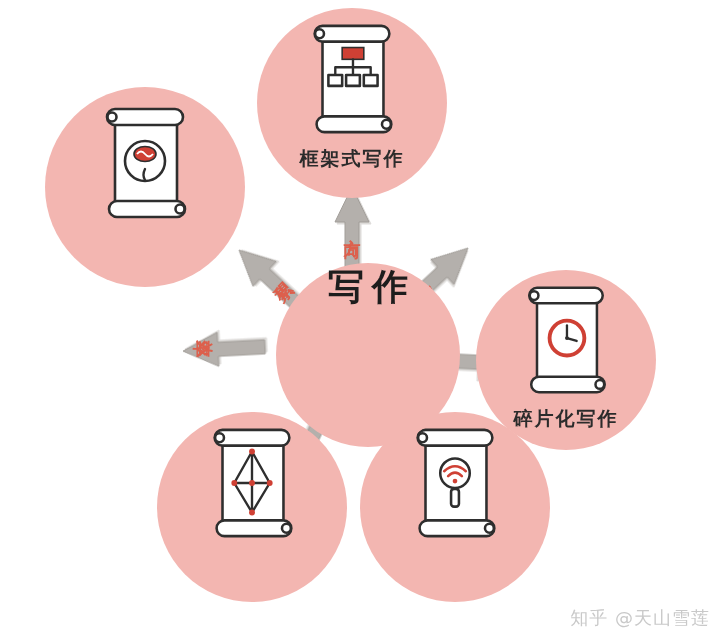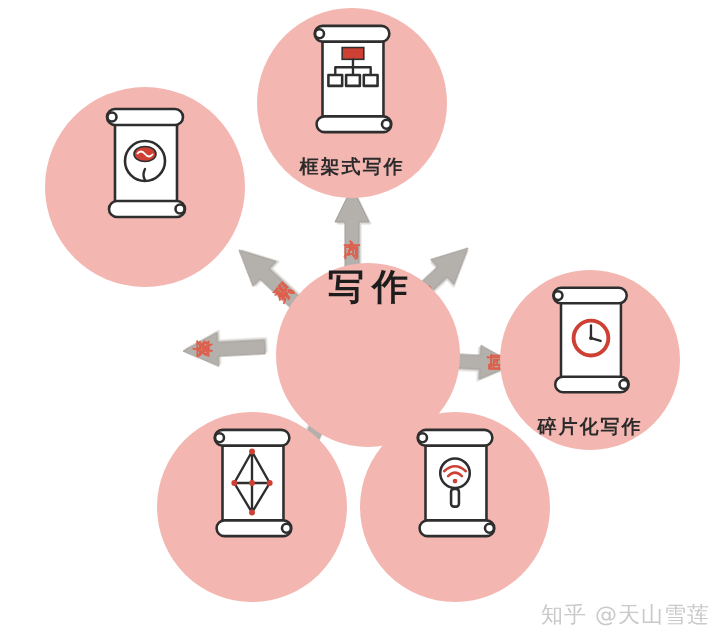--- a/index.html
+++ b/index.html
@@ -14,25 +14,25 @@
   html,body{background:#ffffff}
   body{font-family:"DejaVu Sans","Liberation Sans",sans-serif}
   .stage{position:relative;width:720px;height:640px;background:#fff;overflow:hidden}
 
   
   .node{position:absolute;border-radius:50%;background:var(--circle);
         display:flex;flex-direction:column;align-items:center;justify-content:flex-start;
         z-index:3}
   .node .scroll{flex:0 0 auto}
   .node-label{font-size:19px;font-weight:bold;color:var(--label);letter-spacing:2px;
-              margin-top:16px;white-space:nowrap}
+              margin-top:8px;white-space:nowrap}
 
   .n-top        {left:257px;top:8px;  width:190px;height:190px;padding-top:12px}
   .n-topright   {left:459px;top:79px; width:176px;height:176px;padding-top:10px}
-  .n-right      {left:500px;top:270px;width:180px;height:180px;padding-top:12px}
+  .n-right      {left:476px;top:270px;width:180px;height:180px;padding-top:12px}
   .n-bottomright{left:360px;top:412px;width:190px;height:190px;padding-top:12px}
   .n-bottomleft {left:157px;top:412px;width:190px;height:190px;padding-top:12px}
   .n-left       {left:3px;  top:268px;width:184px;height:184px;padding-top:12px}
   .n-topleft    {left:45px; top:87px; width:200px;height:200px;padding-top:16px}
 
   
   .center-node{position:absolute;left:276px;top:263px;width:184px;height:184px;
                border-radius:50%;background:var(--circle);display:flex;align-items:flex-start;
                justify-content:center;z-index:5}
   .center-label{font-size:36px;font-weight:bold;color:#1d1d1d;letter-spacing:8px;text-indent:8px}
@@ -48,21 +48,21 @@
                color:var(--arrow-text);white-space:nowrap}
   .a-up       {left:332px;top:184px;--rot:0deg;  --lrot:0deg}
   .a-upright  {left:418px;top:232px;--rot:47deg; --lrot:45deg}
   .a-right    {left:454px;top:318px;--rot:93deg; --lrot:-90deg}
   .a-downright{left:376px;top:402px;--rot:154deg;--lrot:-26deg}
   .a-downleft {left:288px;top:402px;--rot:206deg;--lrot:26deg}
   .a-left     {left:204px;top:305px;--rot:267deg;--lrot:90deg}
   .a-upleft   {left:249px;top:234px;--rot:313deg;--lrot:-45deg}
 
   
-  .watermark{position:absolute;right:10px;bottom:10px;font-size:22px;
+  .watermark{position:absolute;right:10px;bottom:10px;font-size:18px;
              color:var(--watermark);letter-spacing:1px;z-index:6}
 
   
   svg .ink{stroke:#2e2e2e;stroke-width:2.6;fill:#ffffff;stroke-linejoin:round;stroke-linecap:round}
   svg .ink-line{stroke:#2e2e2e;stroke-width:2.4;fill:none;stroke-linecap:round}
   svg .red-fill{fill:var(--accent-red);stroke:#2e2e2e;stroke-width:1.6}
   svg .red-line{stroke:var(--accent-red);stroke-width:2.6;fill:none;stroke-linecap:round}
 </style>
 </head>
 <body>

